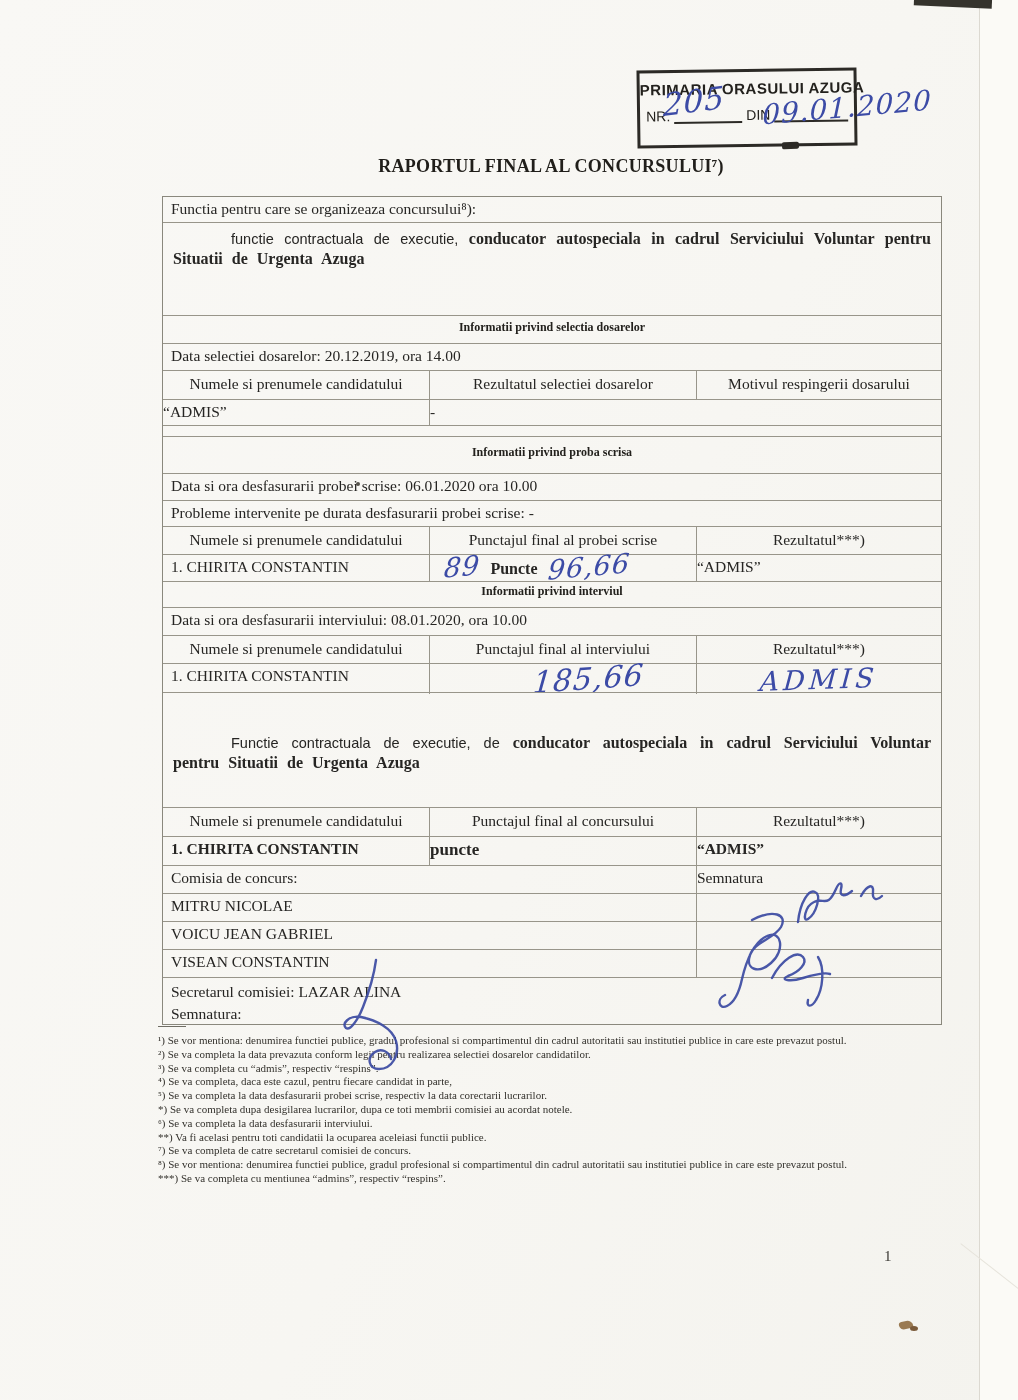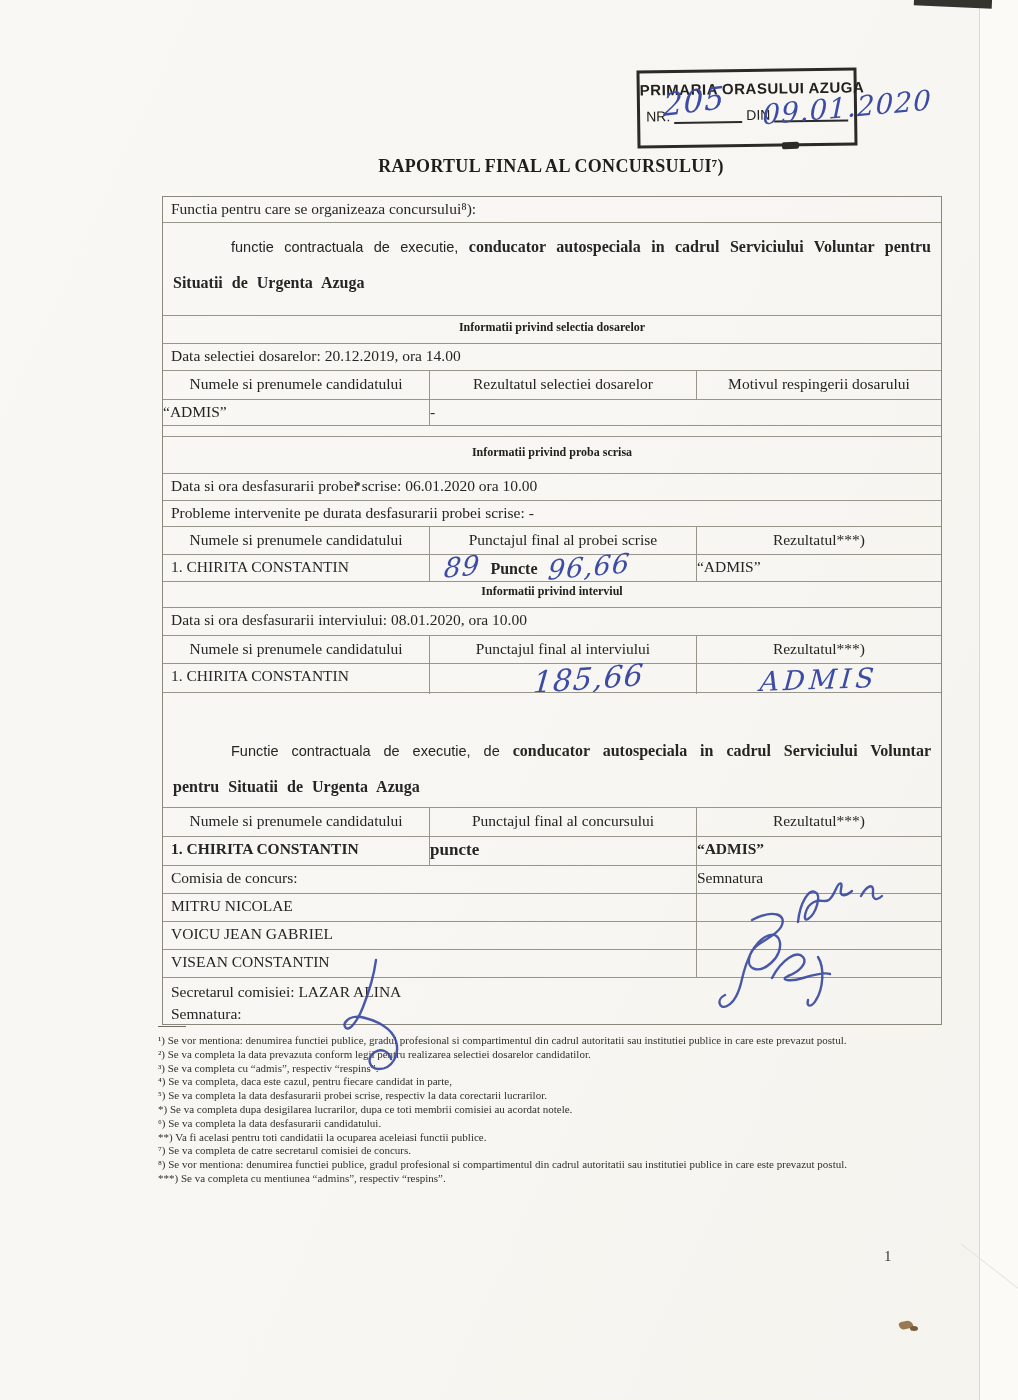--- a/index.html
+++ b/index.html
@@ -41,21 +41,21 @@
   .r:first-child{border-top:none;}
   .cells{display:grid;grid-template-columns:34.2% 34.3% 31.5%;height:100%;}
   .cells2{display:grid;grid-template-columns:68.5% 31.5%;height:100%;}
   .cells .c + .c,.cells2 .c + .c{border-left:1px solid #98958a;}
   .c{overflow:visible;}
   .line{padding:3px 8px;font-size:15.5px;}
   .section-h{text-align:center;font-weight:bold;font-size:12px;padding-top:4px;color:#23211d;}
   .colh{text-align:center;font-size:15.5px;padding-top:4px;}
   .cname{padding:3px 8px;font-size:15.5px;}
   .ccenter{text-align:left;padding-top:3px;font-size:15.5px;}
-  .desc{padding:6px 10px 0 10px;font-size:16px;line-height:35px;text-align:justify;text-indent:58px;word-spacing:5px;}
+  .desc{padding:6px 10px 0 10px;font-size:16px;line-height:20px;text-align:justify;text-indent:58px;word-spacing:5px;}
   .desc .sans{font-family:"Liberation Sans", sans-serif;font-size:14.5px;}
   .desc b{font-size:16px;}
   .bold-row{font-weight:bold;}
   .score-cell{display:flex;align-items:center;padding-left:14px;gap:10px;}
   .score-cell .ink{font-size:27px;position:relative;top:-2px;transform:rotate(-5deg) skewX(-10deg);}
   .score-label{font-weight:bold;font-size:16px;}
   .int-score{display:flex;align-items:center;justify-content:center;}
   .int-score .ink{font-size:30px;margin-left:52px;transform:rotate(-4deg) skewX(-9deg);}
   .int-admis{display:flex;align-items:center;justify-content:center;}
   .int-admis .ink{font-size:27px;letter-spacing:4px;transform:rotate(-2deg) skewX(-6deg);}
@@ -262,21 +262,21 @@
   </div>
 
   <div class="fn-rule"></div>
   <div class="footnotes">
     <p class="fn"><span class="mk">¹)</span> <span>Se vor mentiona: denumirea functiei publice, gradul profesional si compartimentul din cadrul autoritatii sau institutiei publice in care este prevazut postul.</span></p>
     <p class="fn"><span class="mk">²)</span> <span>Se va completa  la data prevazuta conform legii pentru realizarea selectiei dosarelor candidatilor.</span></p>
     <p class="fn"><span class="mk">³)</span> <span>Se va completa cu “admis”, respectiv “respins”.</span></p>
     <p class="fn"><span class="mk">⁴)</span> <span>Se va completa, daca este cazul, pentru fiecare candidat in parte,</span></p>
     <p class="fn"><span class="mk">⁵)</span> <span>Se va completa la data desfasurarii probei scrise, respectiv la data corectarii lucrarilor.</span></p>
     <p class="fn"><span class="mk">*)</span> <span>Se va completa dupa desigilarea lucrarilor, dupa ce toti membrii comisiei au acordat notele.</span></p>
-    <p class="fn"><span class="mk">⁶)</span> <span>Se va completa la data desfasurarii candidatului.</span></p>
+    <p class="fn"><span class="mk">⁶)</span> <span>Se va completa la data desfasurarii interviului.</span></p>
     <p class="fn"><span class="mk">**)</span> <span>Va fi acelasi pentru toti candidatii la ocuparea aceleiasi functii publice.</span></p>
     <p class="fn"><span class="mk">⁷)</span> <span>Se va completa de catre secretarul comisiei  de concurs.</span></p>
     <p class="fn"><span class="mk">⁸)</span> <span>Se vor mentiona: denumirea functiei publice, gradul profesional si compartimentul din cadrul autoritatii sau institutiei publice in care este prevazut postul.</span></p>
     <p class="fn"><span class="mk">***)</span> <span>Se va completa cu mentiunea “admins”, respectiv “respins”.</span></p>
   </div>
 
   <div class="pagenum">1</div>
 
   <svg class="sigs" width="1018" height="1400" viewBox="0 0 1018 1400">
     <g stroke="#3b4aa2" stroke-width="2.4" fill="none" stroke-linecap="round" opacity="0.92">

